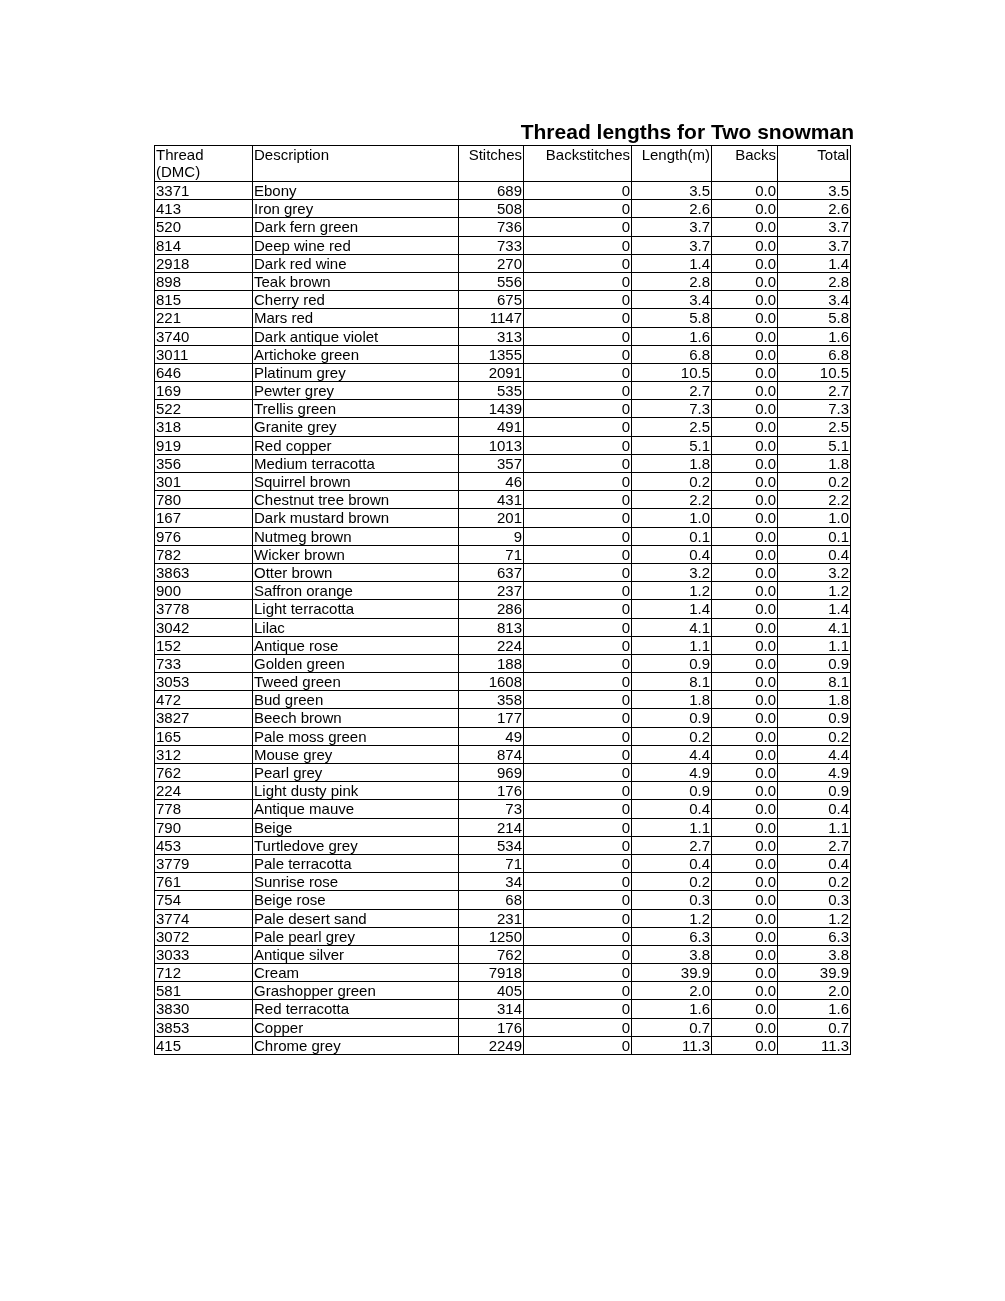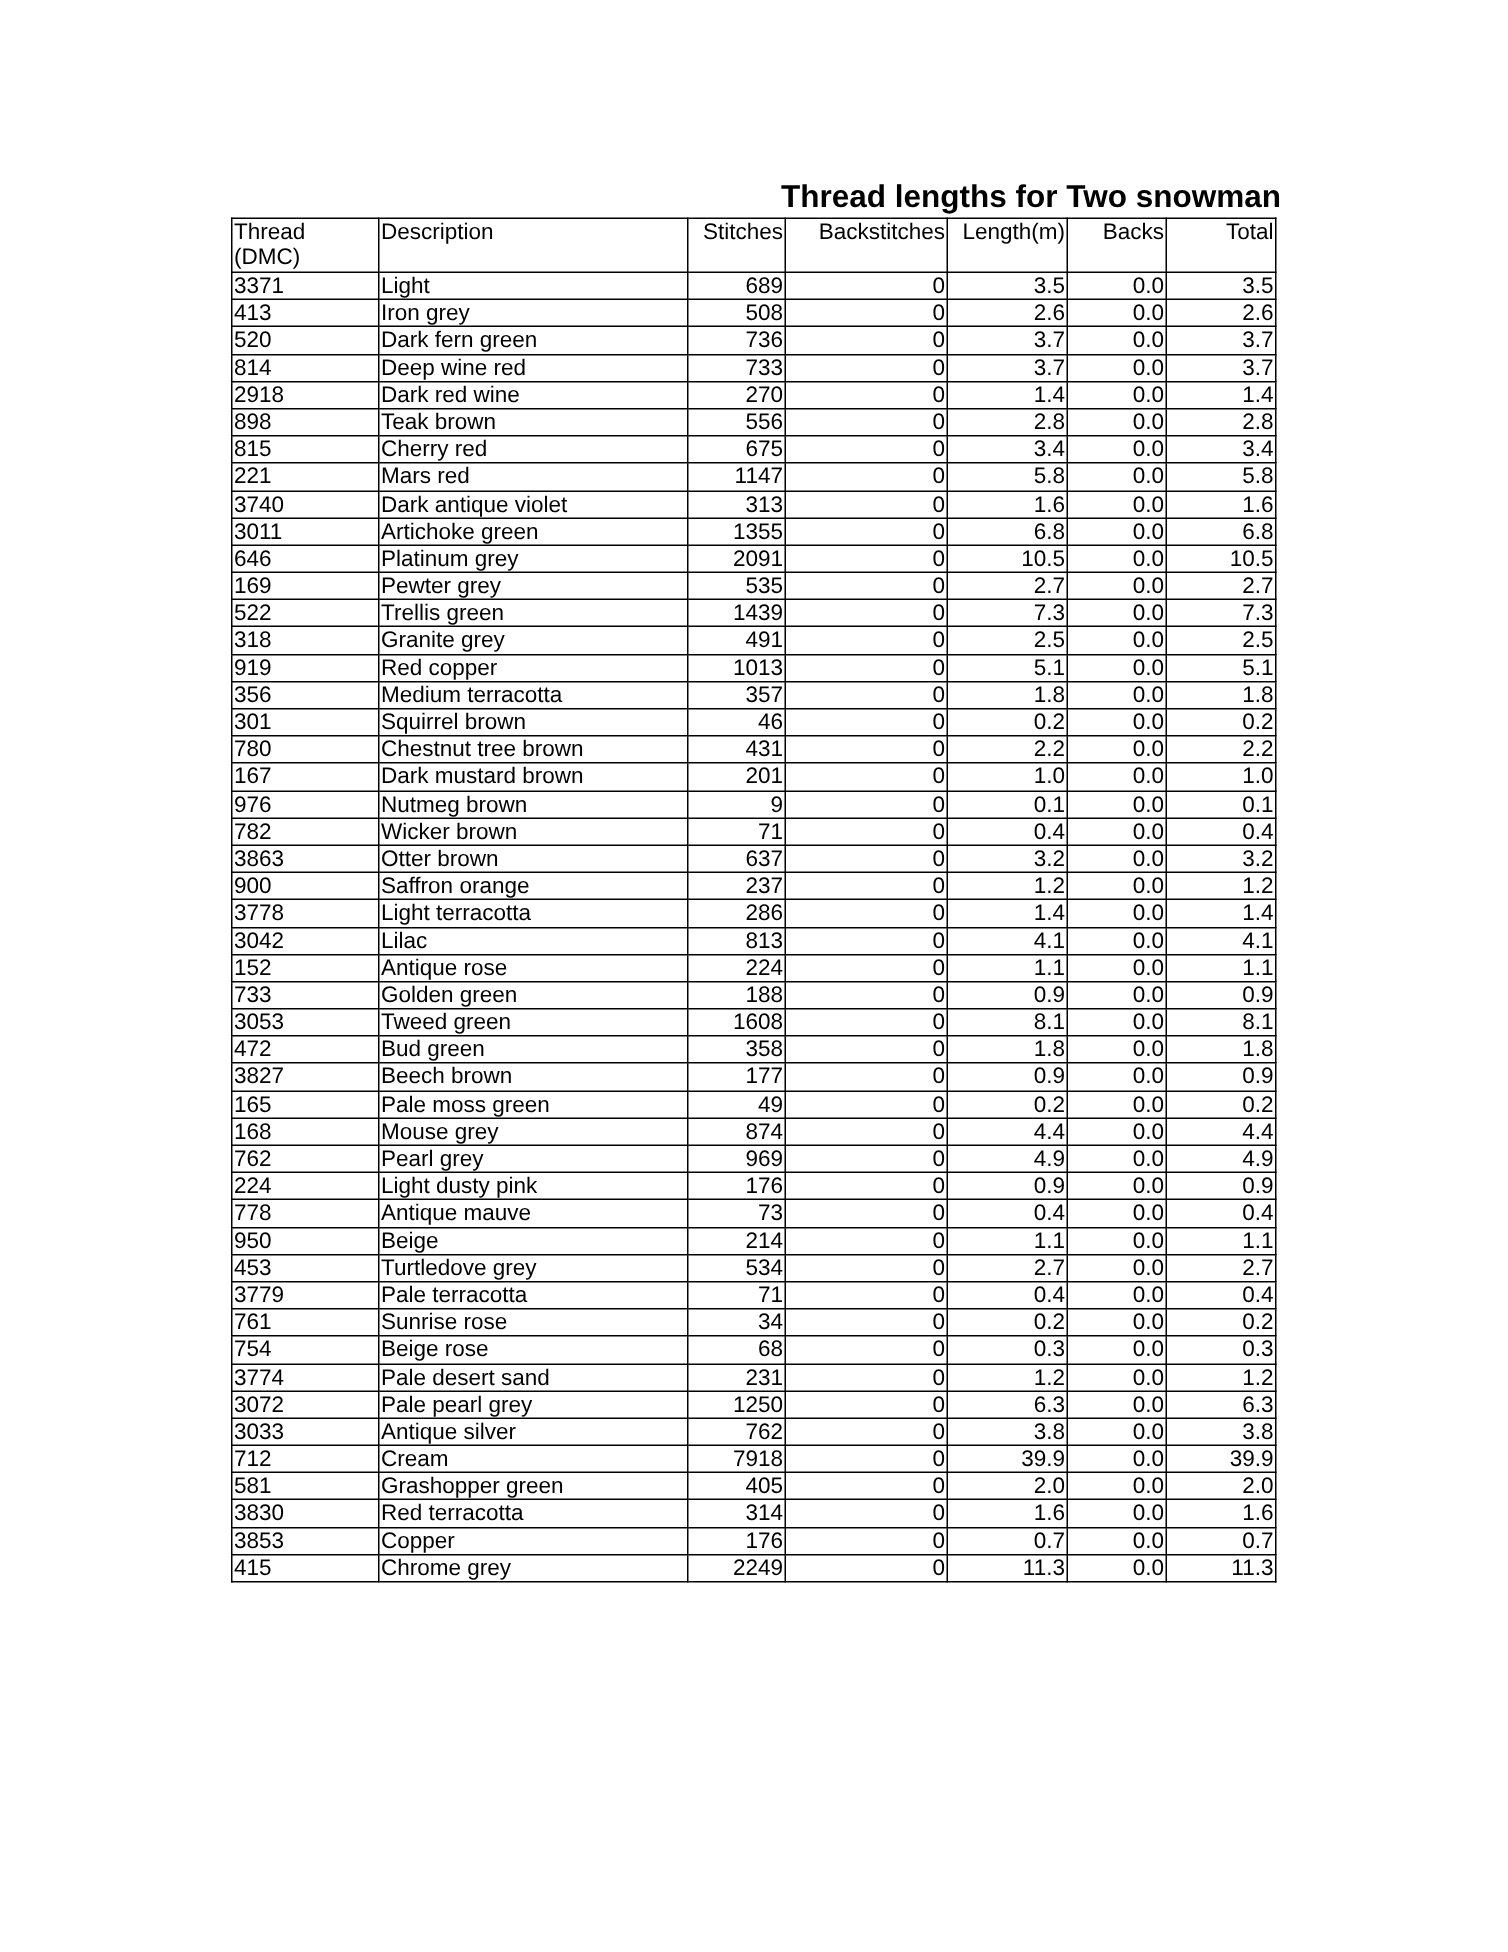--- a/index.html
+++ b/index.html
@@ -33,21 +33,21 @@
       <th class="r">Stitches</th>
       <th class="r">Backstitches</th>
       <th class="r">Length(m)</th>
       <th class="r">Backs</th>
       <th class="r">Total</th>
     </tr>
   </thead>
   <tbody id="tbody">
       <tr>
         <td class="l">3371</td>
-        <td class="l">Light</td>
+        <td class="l">Ebony</td>
         <td class="r">689</td>
         <td class="r">0</td>
         <td class="r">3.5</td>
         <td class="r">0.0</td>
         <td class="r">3.5</td>
       </tr>
       <tr>
         <td class="l">413</td>
         <td class="l">Iron grey</td>
         <td class="r">508</td>
@@ -311,21 +311,21 @@
       <tr>
         <td class="l">165</td>
         <td class="l">Pale moss green</td>
         <td class="r">49</td>
         <td class="r">0</td>
         <td class="r">0.2</td>
         <td class="r">0.0</td>
         <td class="r">0.2</td>
       </tr>
       <tr>
-        <td class="l">168</td>
+        <td class="l">312</td>
         <td class="l">Mouse grey</td>
         <td class="r">874</td>
         <td class="r">0</td>
         <td class="r">4.4</td>
         <td class="r">0.0</td>
         <td class="r">4.4</td>
       </tr>
       <tr>
         <td class="l">762</td>
         <td class="l">Pearl grey</td>
@@ -347,21 +347,21 @@
       <tr>
         <td class="l">778</td>
         <td class="l">Antique mauve</td>
         <td class="r">73</td>
         <td class="r">0</td>
         <td class="r">0.4</td>
         <td class="r">0.0</td>
         <td class="r">0.4</td>
       </tr>
       <tr>
-        <td class="l">950</td>
+        <td class="l">790</td>
         <td class="l">Beige</td>
         <td class="r">214</td>
         <td class="r">0</td>
         <td class="r">1.1</td>
         <td class="r">0.0</td>
         <td class="r">1.1</td>
       </tr>
       <tr>
         <td class="l">453</td>
         <td class="l">Turtledove grey</td>

